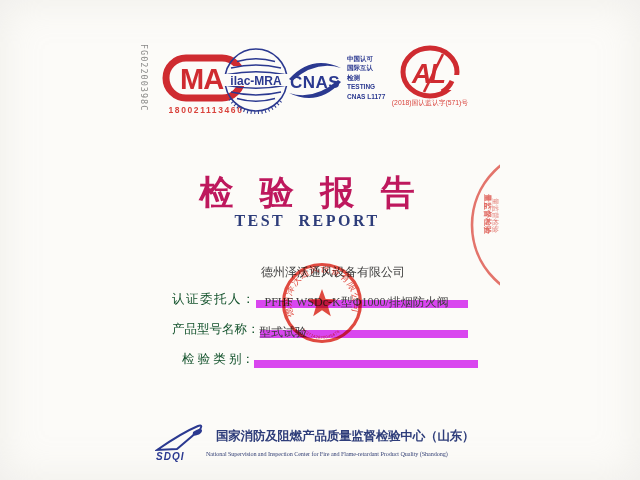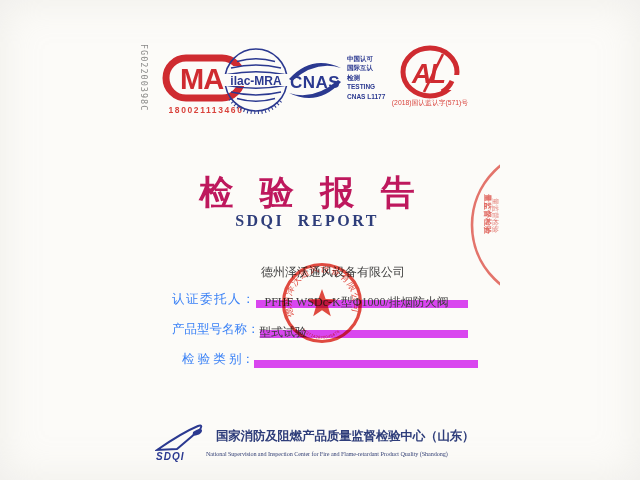--- a/index.html
+++ b/index.html
@@ -22,21 +22,21 @@
                font-family:"Liberation Sans",sans-serif;}
 
   
   .title-zh{left:147px;top:170px;width:320px;text-align:center;font-size:34px;font-weight:bold;
             color:#be185d;letter-spacing:9px;padding-left:9px;box-sizing:border-box;}
   .title-en{left:147px;top:212px;width:320px;text-align:center;font-size:16px;font-weight:bold;
             color:#2e3d7a;letter-spacing:2.5px;word-spacing:7px;}
 
   
   .field-row{left:172px;width:296px;display:flex;align-items:flex-end;height:17px;}
-  .field-label{font-size:12.5px;color:#3b82f6;white-space:nowrap;}
+  .field-label{font-size:12.5px;color:#14532d;white-space:nowrap;}
   .field-value{flex:1;border-bottom:8px solid #d946ef;font-size:12px;color:#3d3d3d;
                padding:0 0 19px 5px;white-space:nowrap;overflow:hidden;}
   .row-1{top:291px;}  .row-1 .field-label{letter-spacing:1.5px;}
   .row-2{top:321px;}
   .row-3{top:351px;margin-left:10px;}
 
   
   .seal{left:277px;top:258px;mix-blend-mode:multiply;opacity:.92;}
   .edge-seal{left:452px;top:152px;mix-blend-mode:multiply;opacity:.8;}
 
@@ -90,21 +90,21 @@
   <svg class="abs" style="left:398px;top:45px" width="64" height="56" viewBox="0 0 64 56">
     <ellipse cx="32" cy="27" rx="27" ry="24" fill="none" stroke="#cf2b30" stroke-width="5"></ellipse>
     <rect x="50" y="30" width="14" height="15" fill="#fcfbf8"></rect>
     <path d="M54,36 A27,24 0 0 1 44,47" fill="none" stroke="#cf2b30" stroke-width="5"></path>
     <text x="14" y="38" font-size="27" font-weight="bold" font-style="italic" fill="#cf2b30" letter-spacing="-2">AL</text>
     <path d="M45,9 L26,47" stroke="#cf2b30" stroke-width="2.6"></path>
   </svg>
   <div class="abs cal-caption">(2018)国认监认字(571)号</div>
 
   <div class="abs title-zh">检 验 报 告</div>
-  <div class="abs title-en">SDQI REPORT</div>
+  <div class="abs title-en">TEST REPORT</div>
 
   <div class="abs field-row row-1">
     <span class="field-label">认证委托人：</span>
     <span class="field-value">德州泽沃通风设备有限公司</span>
   </div>
   <div class="abs field-row row-2">
     <span class="field-label">产品型号名称：</span>
     <span class="field-value">PFHF WSDc-K型Φ1000/排烟防火阀</span>
   </div>
   <div class="abs field-row row-3">

